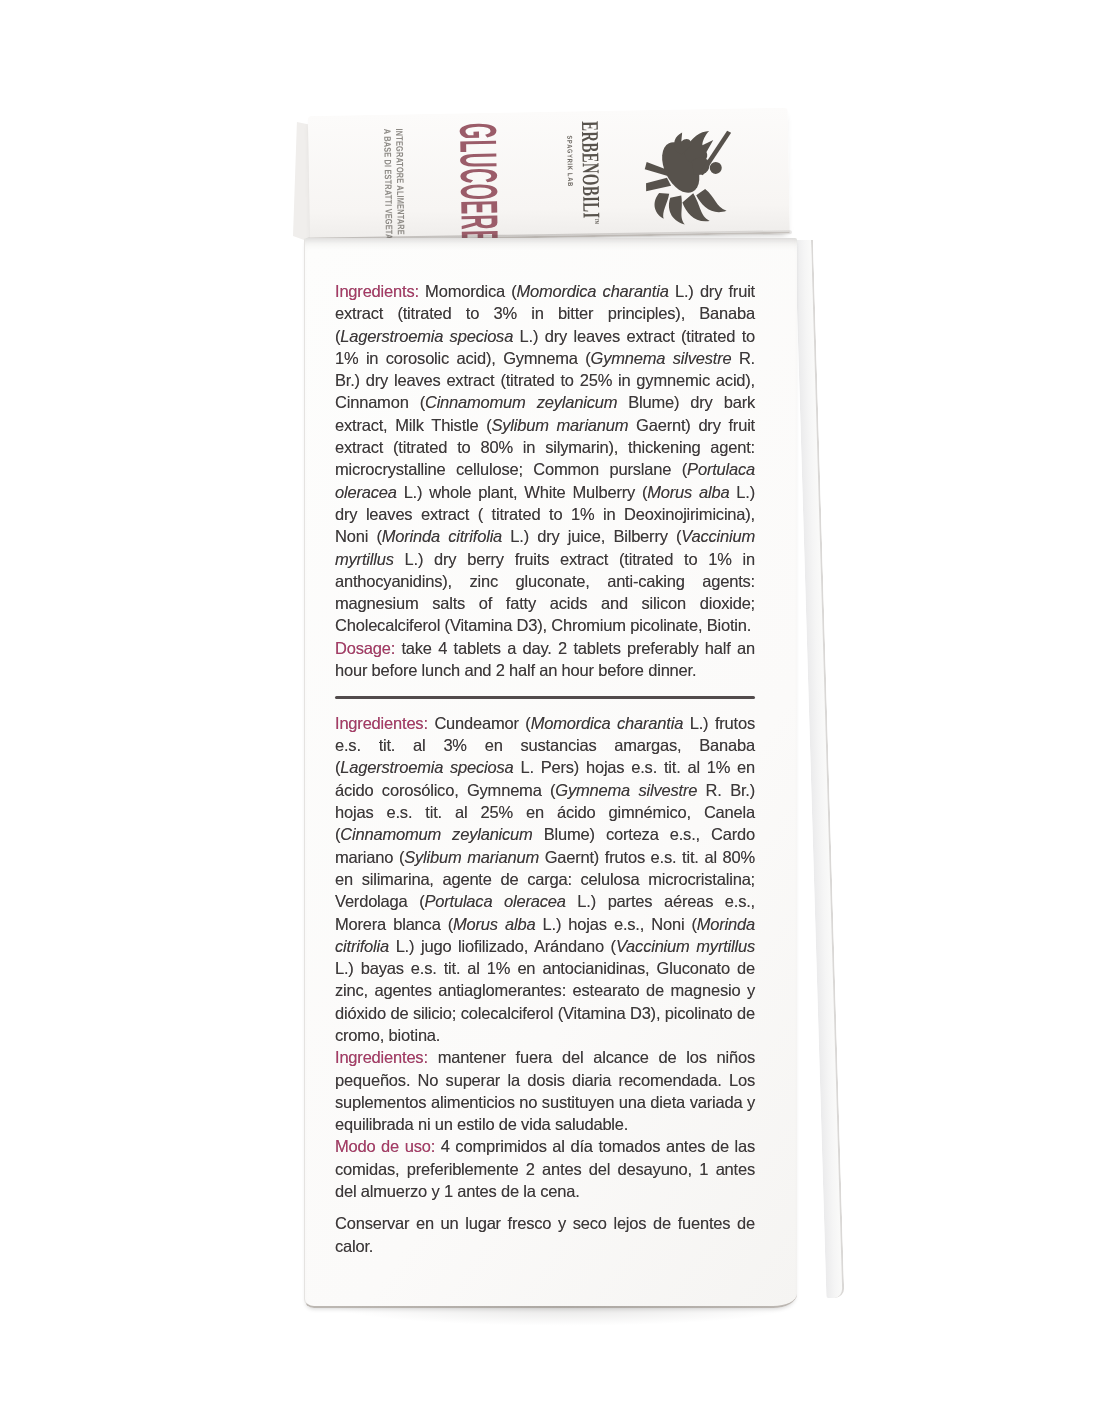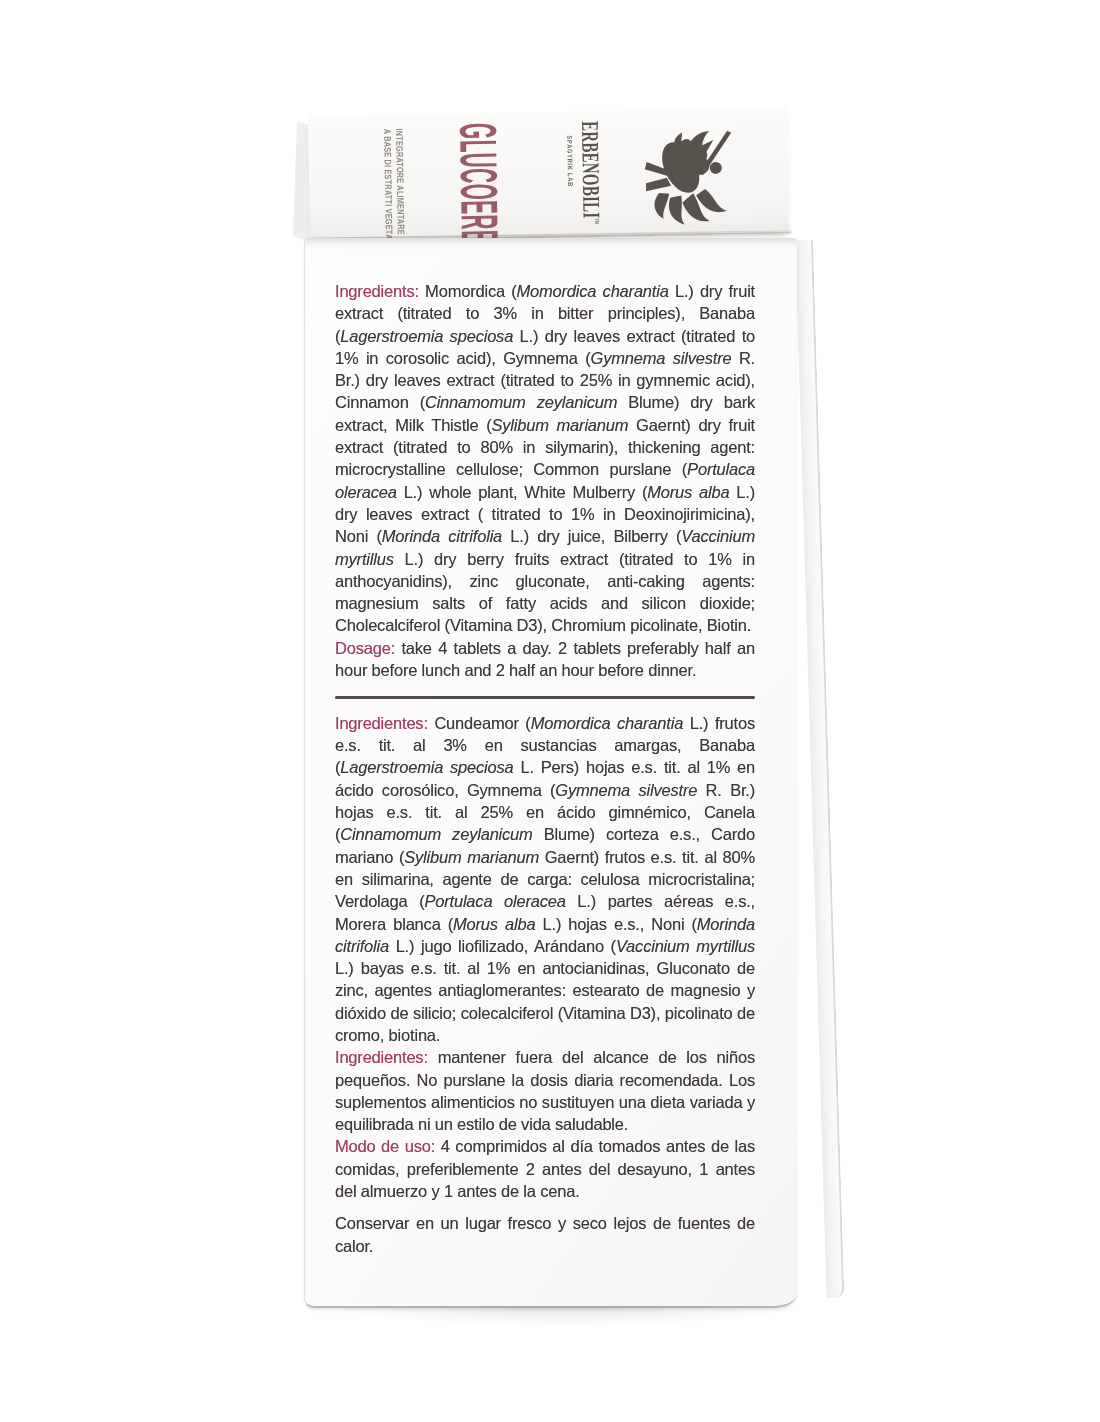--- a/index.html
+++ b/index.html
@@ -113,21 +113,21 @@
   <div class="crease"></div>
 
   <div class="box-side"></div>
 
   <div class="box-panel">
     <div class="panel-text">
         <p class="para"><span class="hdr" style="color: rgb(168, 58, 102);">Ingredients: </span><span>Momordica (</span><span class="it">Momordica charantia</span><span> L.) dry fruit extract (titrated to 3% in bitter principles), Banaba (</span><span class="it">Lagerstroemia speciosa</span><span> L.) dry leaves extract (titrated to 1% in corosolic acid), Gymnema (</span><span class="it">Gymnema silvestre</span><span> R. Br.) dry leaves extract (titrated to 25% in gymnemic acid), Cinnamon (</span><span class="it">Cinnamomum zeylanicum</span><span> Blume) dry bark extract, Milk Thistle (</span><span class="it">Sylibum marianum</span><span> Gaernt) dry fruit extract (titrated to 80% in silymarin), thickening agent: microcrystalline cellulose; Common purslane (</span><span class="it">Portulaca oleracea</span><span> L.) whole plant, White Mulberry (</span><span class="it">Morus alba</span><span> L.) dry leaves extract ( titrated to 1% in Deoxinojirimicina), Noni (</span><span class="it">Morinda citrifolia</span><span> L.) dry juice, Bilberry (</span><span class="it">Vaccinium myrtillus</span><span> L.) dry berry fruits extract (titrated to 1% in anthocyanidins), zinc gluconate, anti-caking agents: magnesium salts of fatty acids and silicon dioxide; Cholecalciferol (Vitamina D3), Chromium picolinate, Biotin.</span></p>
         <p class="para"><span class="hdr" style="color: rgb(168, 58, 102);">Dosage: </span><span>take 4 tablets a day. 2 tablets preferably half an hour before lunch and 2 half an hour before dinner.</span></p>
         <div class="rule" style="background: rgb(82, 75, 76);"></div>
         <p class="para"><span class="hdr" style="color: rgb(168, 58, 102);">Ingredientes: </span><span>Cundeamor (</span><span class="it">Momordica charantia</span><span> L.) frutos e.s. tit. al 3% en sustancias amargas, Banaba (</span><span class="it">Lagerstroemia speciosa</span><span> L. Pers) hojas e.s. tit. al 1% en ácido corosólico, Gymnema (</span><span class="it">Gymnema silvestre</span><span> R. Br.) hojas e.s. tit. al 25% en ácido gimnémico, Canela (</span><span class="it">Cinnamomum zeylanicum</span><span> Blume) corteza e.s., Cardo mariano (</span><span class="it">Sylibum marianum</span><span> Gaernt) frutos e.s. tit. al 80% en silimarina, agente de carga: celulosa microcristalina; Verdolaga (</span><span class="it">Portulaca oleracea</span><span> L.) partes aéreas e.s., Morera blanca (</span><span class="it">Morus alba</span><span> L.) hojas e.s., Noni (</span><span class="it">Morinda citrifolia</span><span> L.) jugo liofilizado, Arándano (</span><span class="it">Vaccinium myrtillus</span><span> L.) bayas e.s. tit. al 1% en antocianidinas, Gluconato de zinc, agentes antiaglomerantes: estearato de magnesio y dióxido de silicio; colecalciferol (Vitamina D3), picolinato de cromo, biotina.</span></p>
-        <p class="para"><span class="hdr" style="color: rgb(168, 58, 102);">Ingredientes: </span><span>mantener fuera del alcance de los niños pequeños. No purslane la dosis diaria recomendada. Los suplementos alimenticios no sustituyen una dieta variada y equilibrada ni un estilo de vida saludable.</span></p>
+        <p class="para"><span class="hdr" style="color: rgb(168, 58, 102);">Ingredientes: </span><span>mantener fuera del alcance de los niños pequeños. No superar la dosis diaria recomendada. Los suplementos alimenticios no sustituyen una dieta variada y equilibrada ni un estilo de vida saludable.</span></p>
         <p class="para"><span class="hdr" style="color: rgb(168, 58, 102);">Modo de uso: </span><span>4 comprimidos al día tomados antes de las comidas, preferiblemente 2 antes del desayuno, 1 antes del almuerzo y 1 antes de la cena.</span></p>
         <p class="para gap"><span>Conservar en un lugar fresco y seco lejos de fuentes de calor.</span></p>
       </div>
   </div>
 
   <div class="bottom-shadow"></div>
 
 </div>
 
 </body></html>

